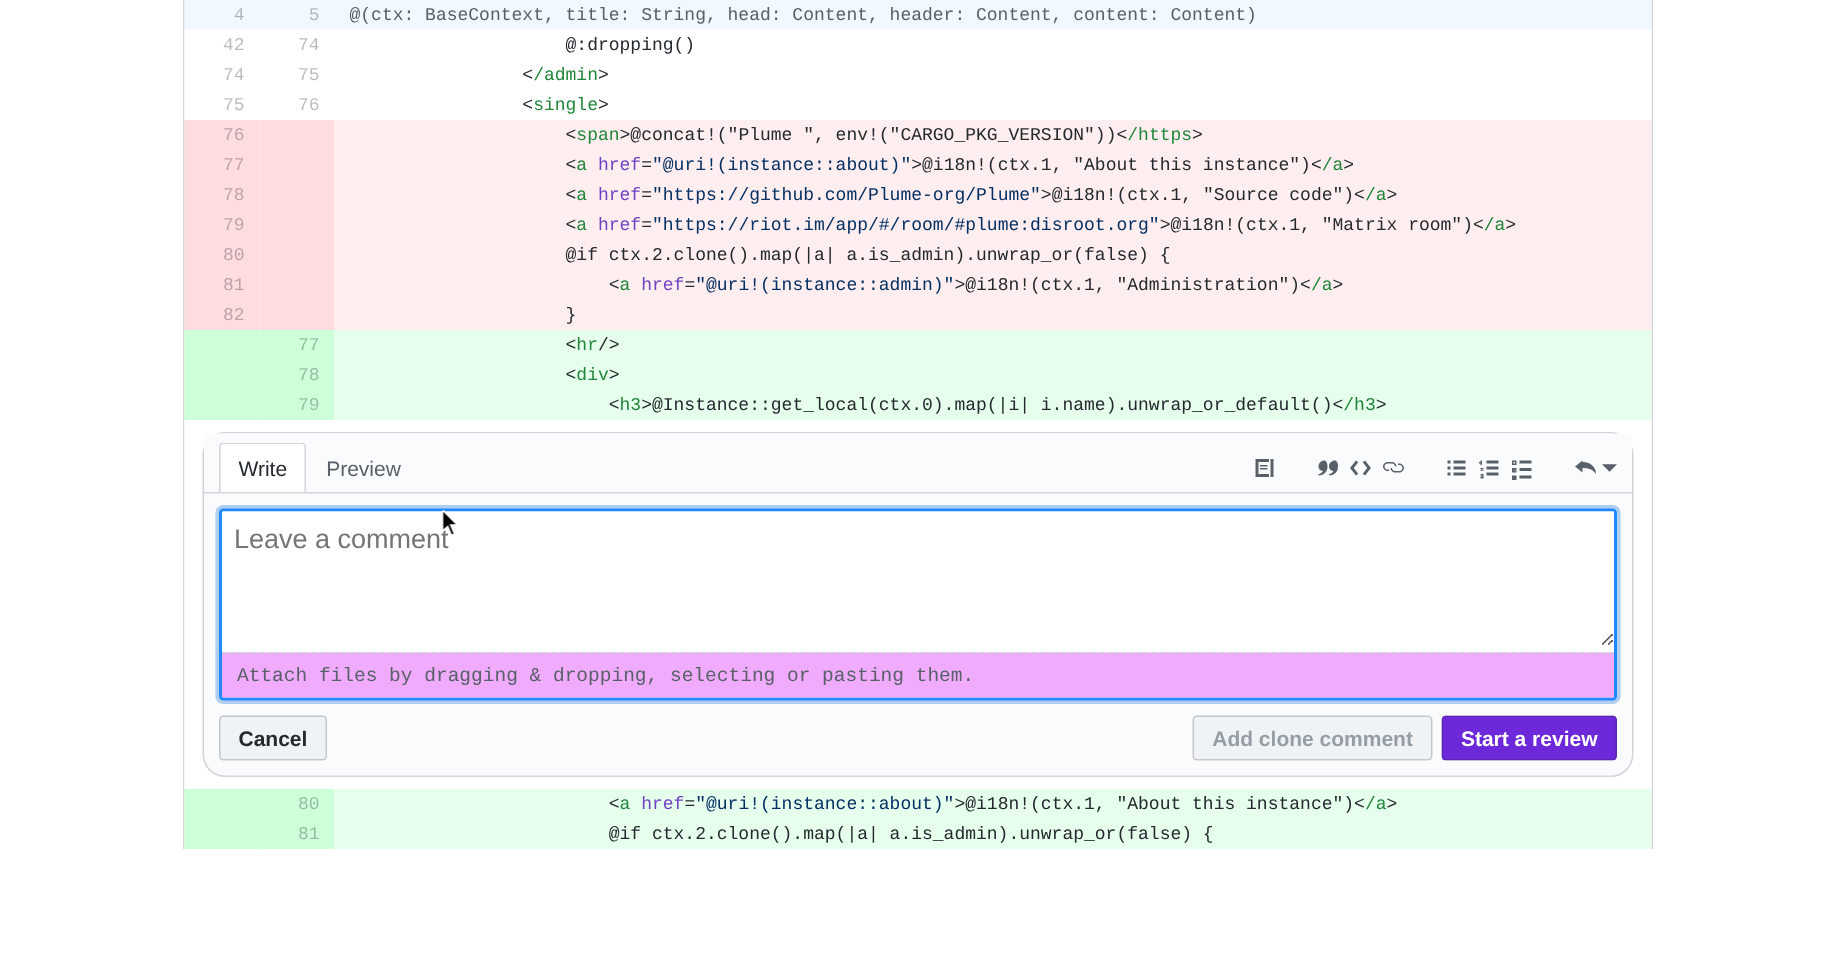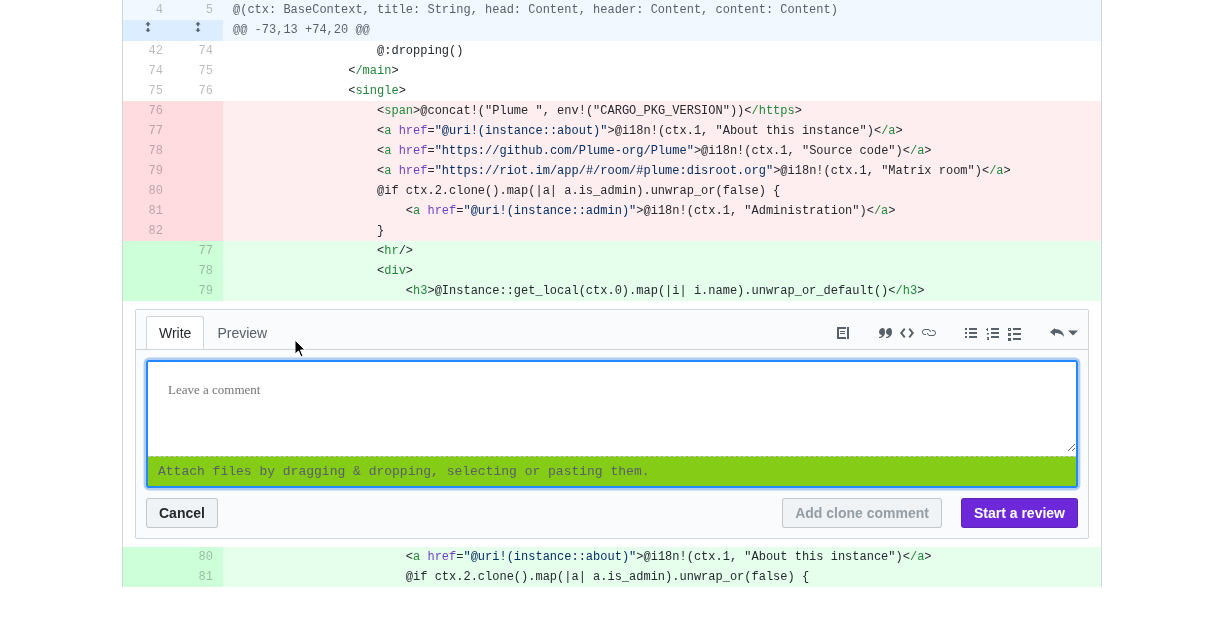--- a/index.html
+++ b/index.html
@@ -16,69 +16,60 @@
   .row-ctx .num-col { background: #fff; }
   .row-ctx .code-col { background: #fff; }
   .row-del .num-col { background: #ffdce0; }
   .row-del .code-col { background: #ffeef0; }
   .row-add .num-col { background: #cdffd8; }
   .row-add .code-col { background: #e6ffed; margin-left: 45px; }
   .tag { color: #22863a; }
   .attr { color: #6f42c1; }
   .str { color: #032f62; }
   .comment-row td { padding: 0; background: #fff; }
-  .comment-box { margin: 8px 12px; border: 1px solid #d1d5da; border-radius: 2px; background: #fafbfc; position: relative; }
+  .comment-box { margin: 8px 12px; border: 1px solid #d1d5da; border-radius: 15px; background: #fafbfc; position: relative; }
   .tabnav { display: flex; align-items: center; border-bottom: 1px solid #d1d5da; padding: 6px 10px 0 10px; background: #fafbfc; }
   .tabnav-tab { padding: 8px 12px; font-size: 14px; color: #586069; border: 1px solid transparent; border-bottom: none; border-radius: 3px 3px 0 0; cursor: pointer; background: transparent; }
   .tabnav-tab.selected { background: #fff; border-color: #d1d5da; color: #24292e; }
   .toolbar { margin-left: auto; display: flex; gap: 4px; align-items: center; color: #586069; }
   .toolbar .grp { display: flex; gap: 0; margin-left: 16px; }
   .toolbar .ic { width: 22px; height: 22px; display:flex; align-items:center; justify-content:center; color:#586069; cursor:pointer; }
   .toolbar .ic svg { width:16px; height:16px; fill: currentColor; }
   .comment-body { padding: 10px; }
   .comment-field-wrap { border: 2px solid #2188ff; border-radius: 3px; background: #fff; box-shadow: inset 0 1px 2px rgba(27,31,35,0.075), 0 0 0 0.2em rgba(3,102,214,0.3); }
-  .comment-field { width: 100%; min-height: 90px; border: none; padding: 20px; font-family: Liberation Serif, serif; font-size: 13px; resize: vertical; outline: none; }
-  .drag-hint { border-top: 1px dashed #c3c8cf; padding: 7px 10px; font-size: 13px; color: #586069; background: #84cc16; }
-  .comment-actions { display: flex; padding: 0 10px 10px 10px; gap: 19px; }
+  .comment-field { width: 100%; min-height: 90px; border: none; padding: 8px; font-family: Liberation Sans, sans-serif; font-size: 18px; resize: vertical; outline: none; }
+  .drag-hint { border-top: 1px dashed #c3c8cf; padding: 7px 10px; font-size: 13px; color: #586069; background: #f0abfc; }
+  .comment-actions { display: flex; padding: 0 10px 10px 10px; gap: 6px; }
   .btn { padding: 6px 12px; font-size: 14px; font-weight: 600; border: 1px solid rgba(27,31,35,0.2); border-radius: 3px; cursor: pointer; }
   .btn-default { background: #eff3f6; color: #24292e; }
   .btn-primary { background: #6d28d9; color: #fff; border-color: rgba(27,31,35,0.2); }
   .btn-disabled { background: #eff3f6; color: #959da5; }
   .spacer { flex: 1; }
   .cursor { position: fixed; pointer-events:none; z-index: 999; }
 </style>
 </head>
 <body>
 
 <div class="container">
   <table class="diff-table">
     <tbody id="diff-top">
         <tr class="row-header">
   <td class="num-col">4</td>
   <td class="num-col">5</td>
   <td class="code-col">@(ctx: BaseContext, title: String, head: Content, header: Content, content: Content)</td>
 </tr>
-        <tr class="row-hunk">
-  <td class="num-col" style="text-align:center;"><svg width="16" height="14" viewBox="0 0 16 16">
-              <path fill="#586069" d="M8 2l3 3H9v2H7V5H5l3-3zm0 12l-3-3h2V9h2v2h2l-3 3z"></path>
-            </svg></td>
-  <td class="num-col" style="text-align:center;"><svg width="16" height="14" viewBox="0 0 16 16">
-              <path fill="#586069" d="M8 2l3 3H9v2H7V5H5l3-3zm0 12l-3-3h2V9h2v2h2l-3 3z"></path>
-            </svg></td>
-  <td class="code-col">@@ -73,13 +74,20 @@</td>
-</tr>
         <tr class="row-ctx">
     <td class="num-col">42</td>
     <td class="num-col">74</td>
     <td class="code-col">                    @:dropping()</td>
   </tr>
         <tr class="row-ctx">
     <td class="num-col">74</td>
     <td class="num-col">75</td>
-    <td class="code-col">                &lt;<span class="tag">/main</span>&gt;</td>
+    <td class="code-col">                &lt;<span class="tag">/admin</span>&gt;</td>
   </tr>
         <tr class="row-ctx">
     <td class="num-col">75</td>
     <td class="num-col">76</td>
     <td class="code-col">                &lt;<span class="tag">single</span>&gt;</td>
   </tr>
         <tr class="row-del">
     <td class="num-col">76</td>
     <td class="num-col"></td>
     <td class="code-col">                    &lt;<span class="tag">span</span>&gt;@concat!("Plume ", env!("CARGO_PKG_VERSION"))&lt;<span class="tag">/https</span>&gt;</td>

